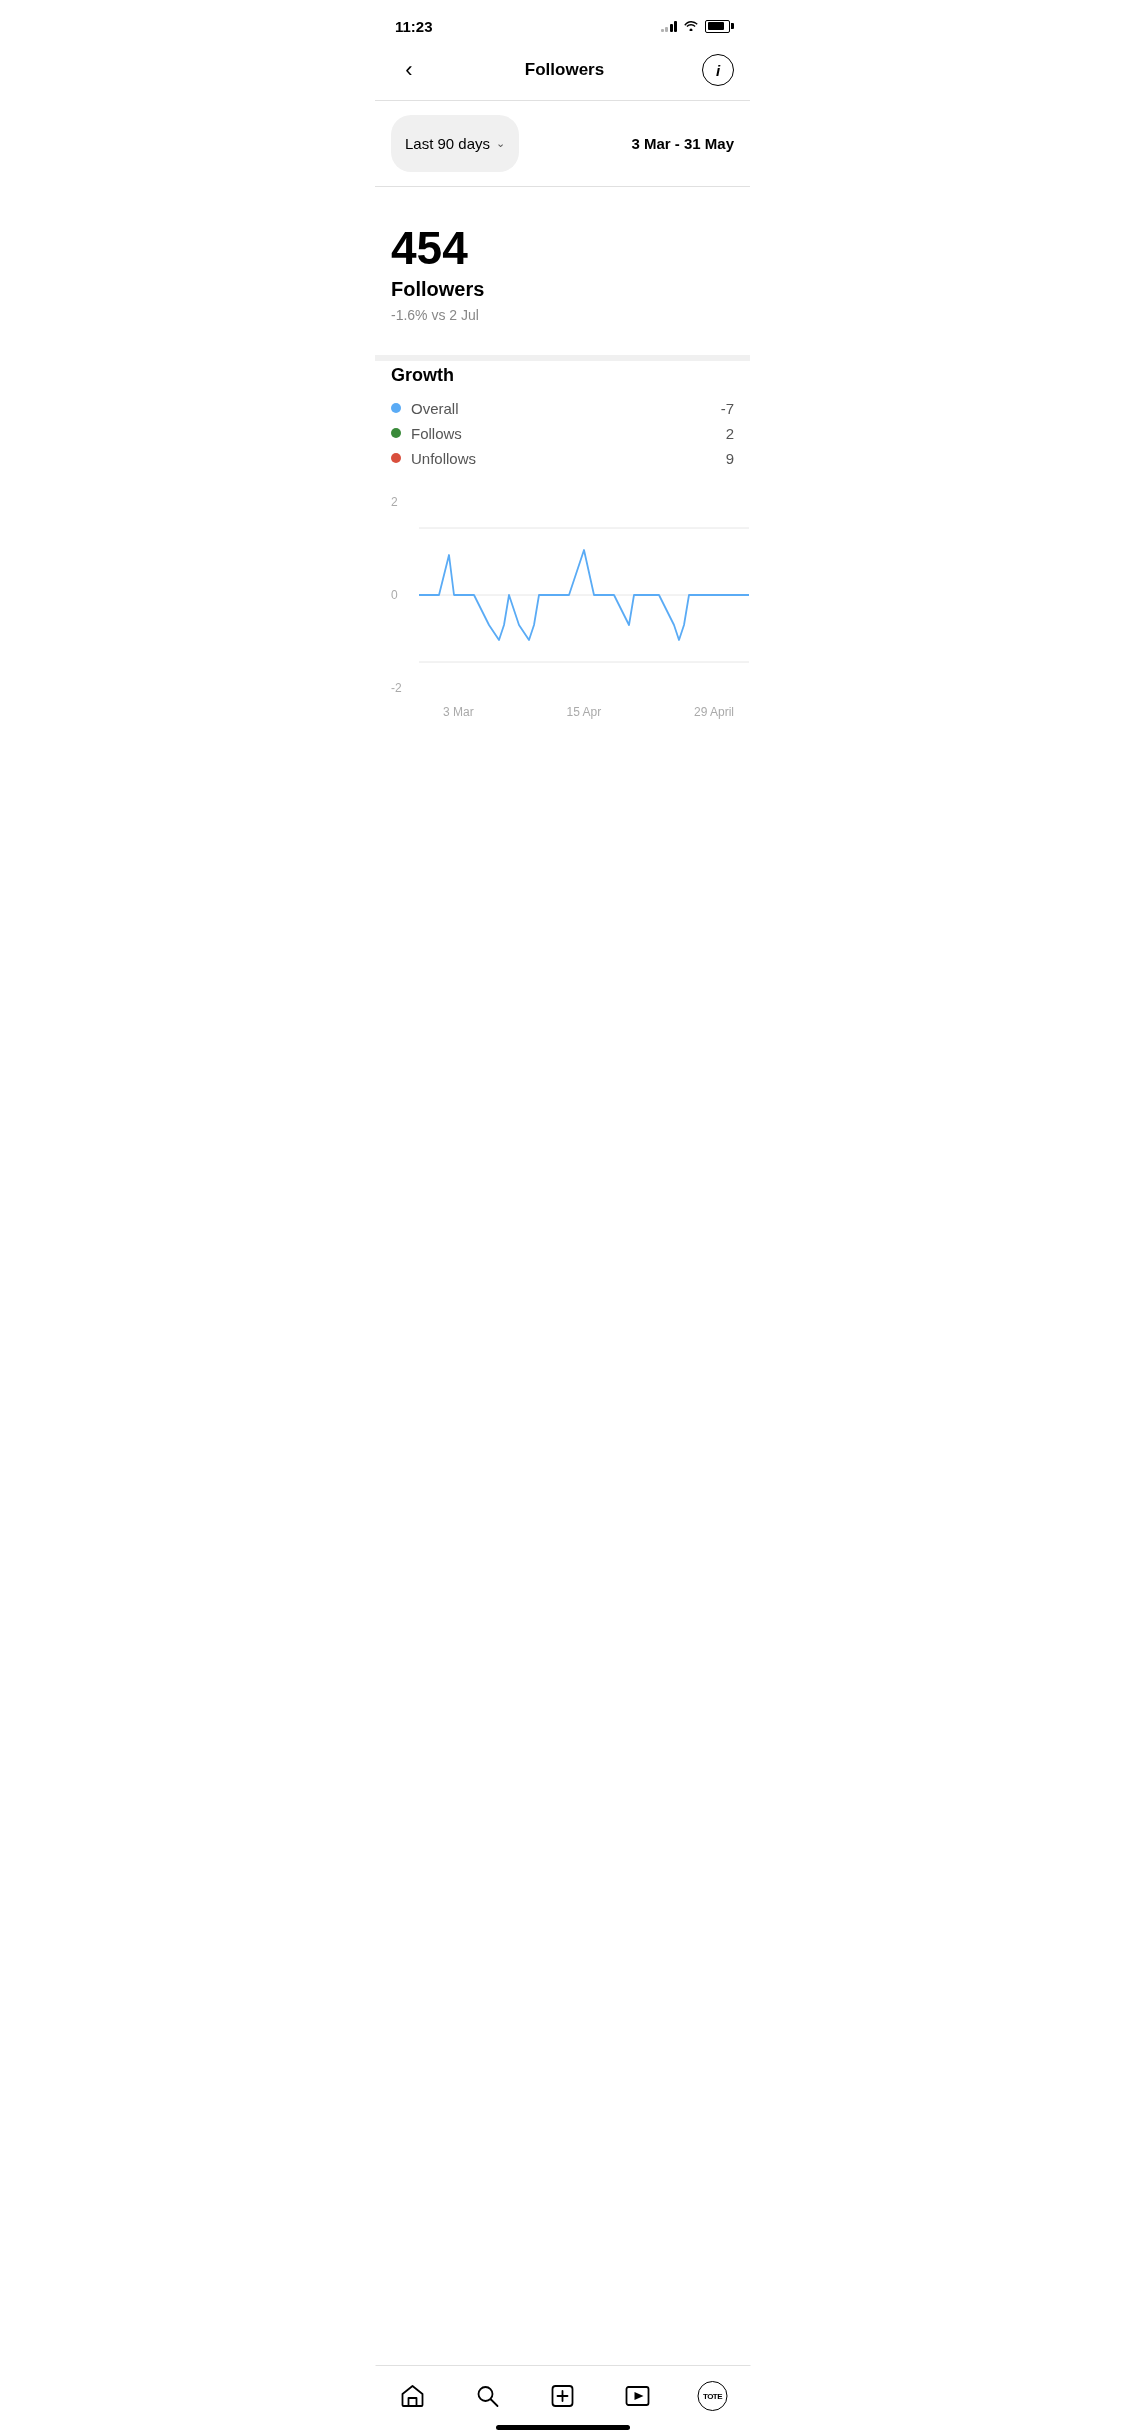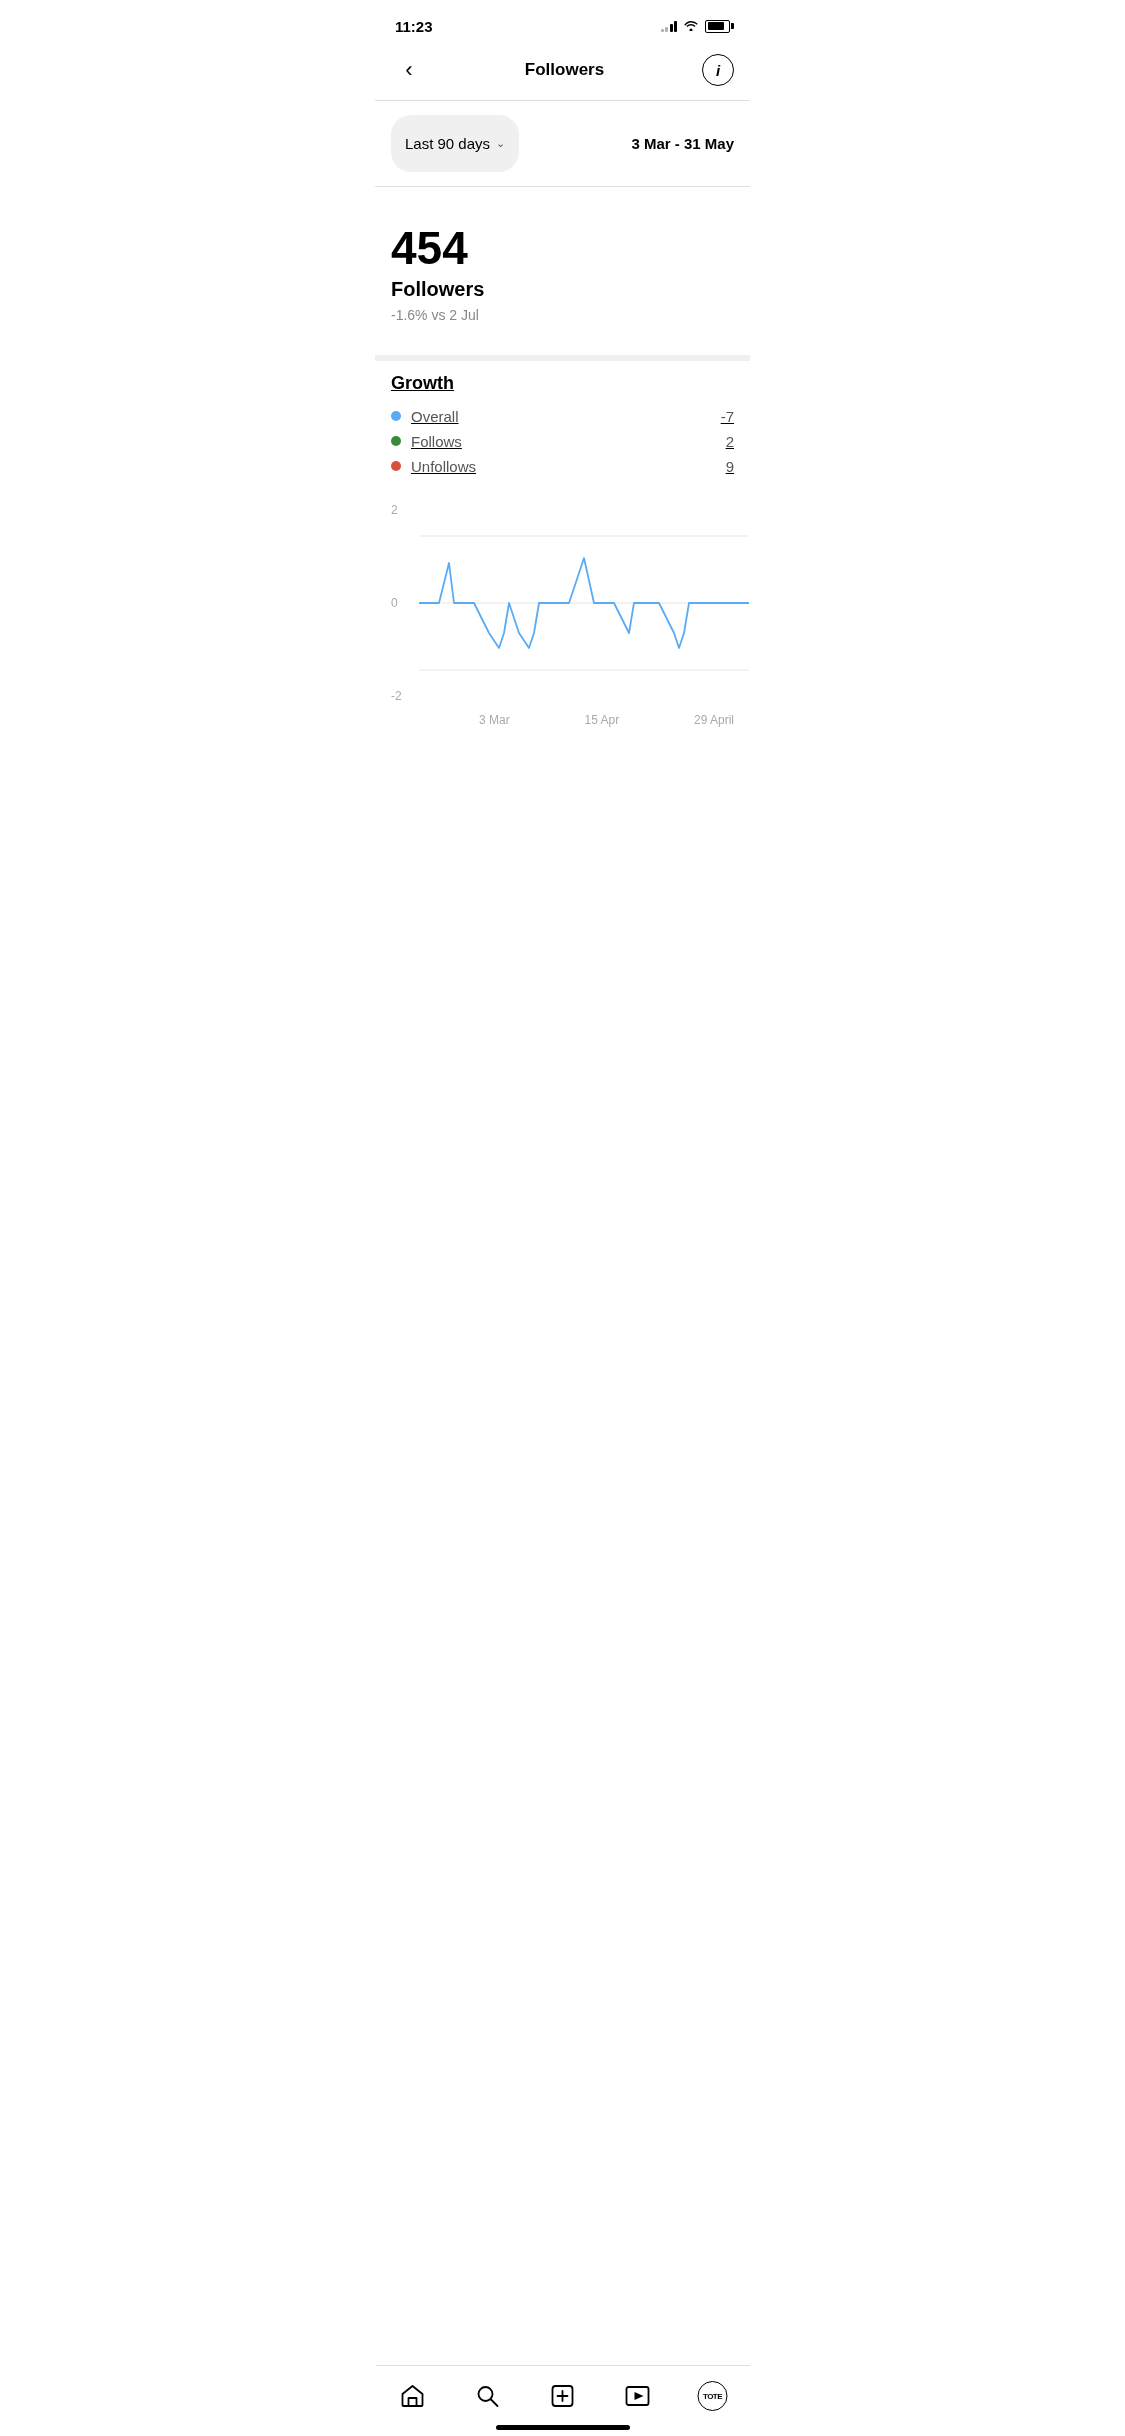--- a/index.html
+++ b/index.html
@@ -171,22 +171,21 @@
       margin-top: 4px;
     }
     .stats-comparison {
       font-size: 14px;
       color: #888;
       margin-top: 6px;
     }
 
     
     .growth-section {
-      padding: 12px 16px 10px;
-      text-decoration: underline;
+      padding: 4px 16px 10px;
     }
     .growth-title {
       font-size: 18px;
       font-weight: 700;
       color: #000;
       margin-bottom: 14px;
     }
     .legend-item {
       display: flex;
       align-items: center;
@@ -223,21 +222,20 @@
     }
     .chart-x-labels {
       display: flex;
       justify-content: space-between;
       padding: 6px 0 0 24px;
       margin-right: 0;
     }
     .x-label {
       font-size: 12px;
       color: #aaa;
-      margin-left: 36px;
     }
 
     
     .bottom-nav {
       position: fixed;
       bottom: 0;
       left: 50%;
       transform: translateX(-50%);
       width: 375px;
       background: #fff;

